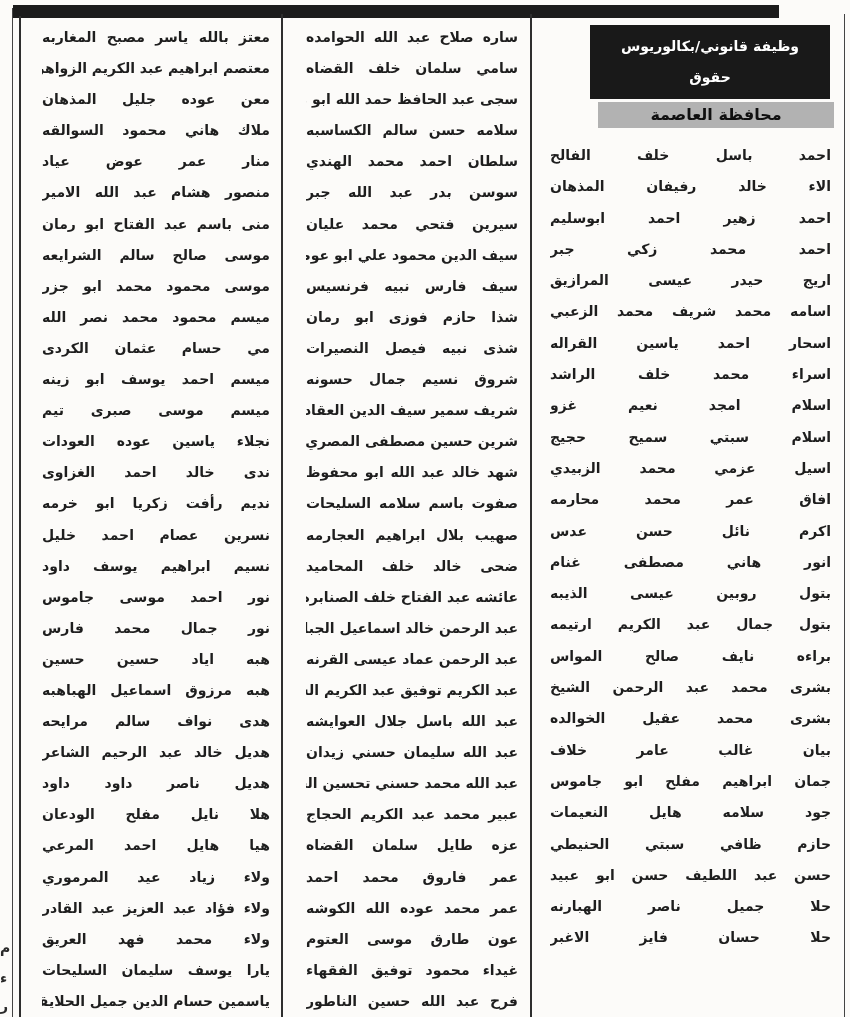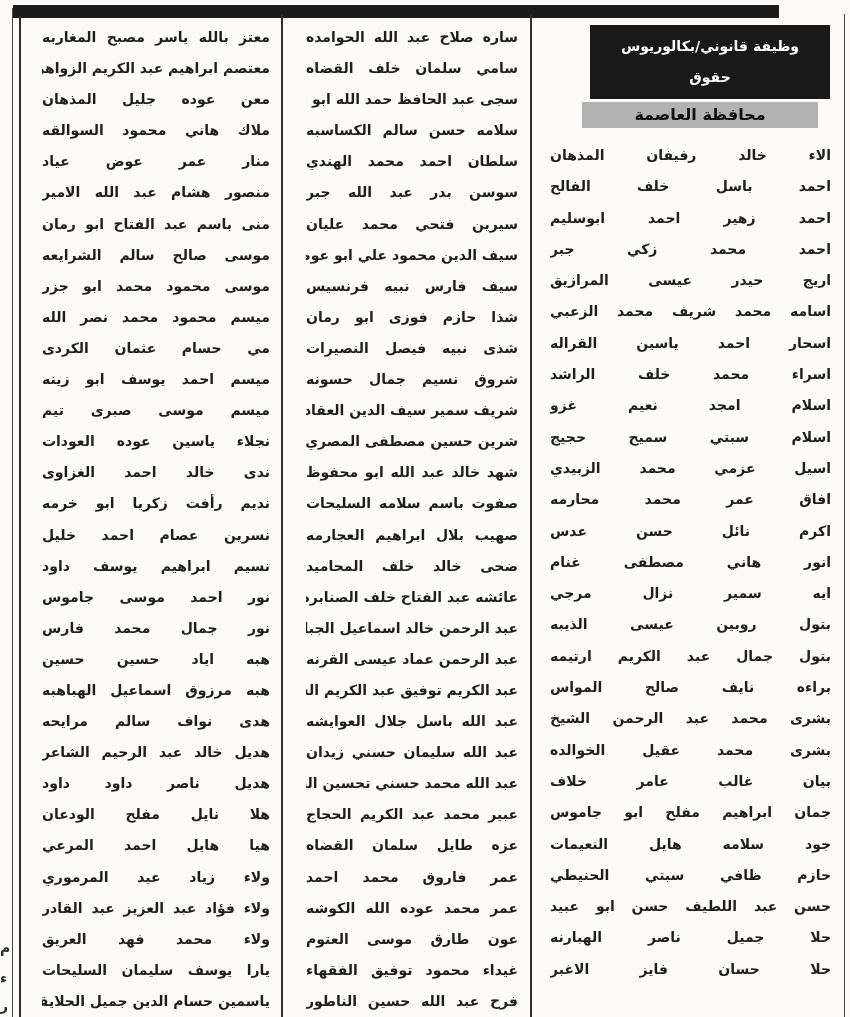--- a/index.html
+++ b/index.html
@@ -26,21 +26,21 @@
   .col-right .name-row{height:31.3px;line-height:31.3px;}
   
   .job-banner{
     position:absolute;top:11px;right:14px;width:236px;
     background:#191919;color:#ffffff;text-align:center;
     font-weight:700;font-size:14px;padding:5px 2px 7px;
   }
   .job-banner .l1{line-height:32px;}
   .job-banner .l2{line-height:30px;}
   .gov-banner{
-    position:absolute;top:88px;right:26px;width:236px;height:26px;
+    position:absolute;top:88px;right:10px;width:236px;height:26px;
     background:#b2b2b2;color:#101010;text-align:center;
     font-weight:700;font-size:16px;line-height:26px;
   }
   
   .edge-fragment{
     position:absolute;left:0;width:11px;font-size:14px;font-weight:700;
     color:#2a2a2a;overflow:hidden;direction:rtl;text-align:left;
   }
 </style>
 </head>
@@ -139,35 +139,34 @@
   <div class="col col-right" style="left:532px;width:312px;">
 
     <div class="job-banner">
       <div class="l1">وظيفة قانوني/بكالوريوس</div>
       <div class="l2">حقوق</div>
     </div>
 
     <div class="gov-banner">محافظة العاصمة</div>
 
     <div class="names" style="top:126px;padding:0 13px 0 6px;">
+        <div class="name-row">احمد باسل خلف الفالح</div>
         <div class="name-row">الاء خالد رفيفان المذهان</div>
-        <div class="name-row">احمد باسل خلف الفالح</div>
         <div class="name-row">احمد زهير احمد ابوسليم</div>
         <div class="name-row">احمد محمد زكي جبر</div>
         <div class="name-row">اريج حيدر عيسى المرازيق</div>
         <div class="name-row">اسامه محمد شريف محمد الزعبي</div>
         <div class="name-row">اسحار احمد ياسين القراله</div>
         <div class="name-row">اسراء محمد خلف الراشد</div>
         <div class="name-row">اسلام امجد نعيم غزو</div>
         <div class="name-row">اسلام سبتي سميح حجيج</div>
         <div class="name-row">اسيل عزمي محمد الزبيدي</div>
         <div class="name-row">افاق عمر محمد محارمه</div>
         <div class="name-row">اكرم نائل حسن عدس</div>
         <div class="name-row">انور هاني مصطفى غنام</div>
-        <div class="name-row">ايه سمير نزال مرجي</div>
         <div class="name-row">بتول روبين عيسى الذيبه</div>
         <div class="name-row">بتول جمال عبد الكريم ارتيمه</div>
         <div class="name-row">براءه نايف صالح المواس</div>
         <div class="name-row">بشرى محمد عبد الرحمن الشيخ</div>
         <div class="name-row">بشرى محمد عقيل الخوالده</div>
         <div class="name-row">بيان غالب عامر خلاف</div>
         <div class="name-row">جمان ابراهيم مفلح ابو جاموس</div>
         <div class="name-row">جود سلامه هايل النعيمات</div>
         <div class="name-row">حازم ظافي سبتي الحنيطي</div>
         <div class="name-row">حسن عبد اللطيف حسن ابو عبيد</div>

